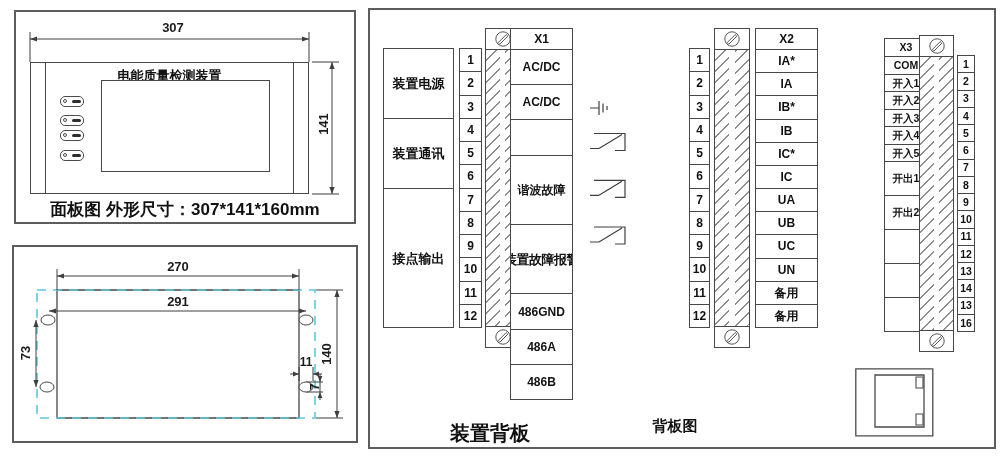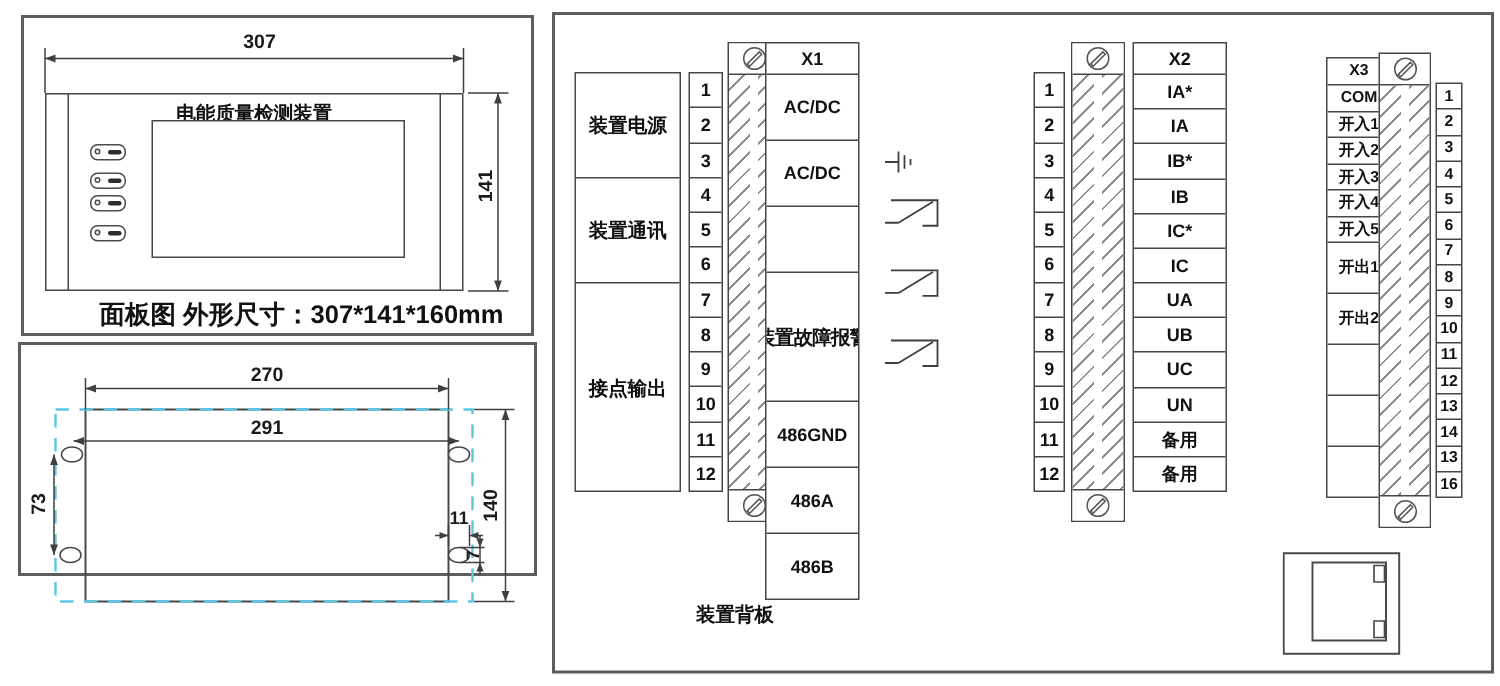--- a/index.html
+++ b/index.html
@@ -77,24 +77,24 @@
       </div>
     <div class="led" style="left:44px;top:118px">
         <span class="dot"></span>
         <span class="blob"></span>
       </div>
     <div class="led" style="left:44px;top:138px">
         <span class="dot"></span>
         <span class="blob"></span>
       </div>
 
-    <div class="caption" style="left:16px;top:186px;width:338px;font-size:17px">面板图 外形尺寸：307*141*160mm</div>
+    <div class="caption" style="left:0;top:186px;width:338px;font-size:17px">面板图 外形尺寸：307*141*160mm</div>
   </div>
 
-  <div class="box" style="left:12px;top:228px;width:346px;height:156px">
+  <div class="box" style="left:12px;top:245px;width:346px;height:198px">
     <svg class="abs" style="left:0;top:0" width="344" height="210">
       <g stroke="#474747" stroke-width="1.3" fill="none">
         <rect x="43" y="43" width="242" height="128"></rect>
       </g>
       <rect x="23" y="43" width="278" height="128" fill="none" stroke="#5fc6e2" stroke-width="1.6" stroke-dasharray="9 7"></rect>
       <g stroke="#3f3f3f" stroke-width="1" fill="none">
         <line x1="43" y1="29" x2="285" y2="29"></line>
         <line x1="43" y1="22" x2="43" y2="43"></line>
         <line x1="285" y1="22" x2="285" y2="43"></line>
         <line x1="35" y1="64" x2="292" y2="64"></line>
@@ -174,20 +174,21 @@
               <circle cx="11" cy="9" r="7.2" fill="#fff" stroke="#555"></circle>
               <path d="M6.2 12.6 L14.2 4.6 L15.8 6.2 L7.8 14.2 Z" fill="#fff" stroke="#555"></path>
             </svg>
         </div>
       </div>
       <div class="col" style="left:127px;top:0;width:63px;height:372px">
         <div class="c" style="flex:0 0 20px">X1</div>
         <div class="c" style="flex:1">AC/DC</div>
         <div class="c" style="flex:1">AC/DC</div>
         <div class="c" style="flex:1"></div>
+        <div class="c" style="flex:2">谐波故障</div>
         <div class="c sm" style="flex:2">装置故障报警</div>
         <div class="c" style="flex:1">486GND</div>
         <div class="c" style="flex:1">486A</div>
         <div class="c" style="flex:1">486B</div>
       </div>
       <svg class="abs" style="left:207px;top:0" width="58" height="320" viewBox="0 0 58 320">
         <g stroke="#3f3f3f" stroke-width="1.2" fill="none">
           <g>
             <path d="M0 80 H9 M9 73 V87 M13 75.5 V84.5 M17 78 V82"></path>
           </g>
@@ -301,16 +302,17 @@
       </div>
     </div>
 
     <svg class="abs" style="left:485px;top:358px" width="80" height="70" viewBox="0 0 80 70">
       <rect x="0.8" y="0.8" width="77" height="67" fill="#fff" stroke="#4a4a4a" stroke-width="1.3"></rect>
       <rect x="20" y="7" width="49" height="52" fill="#fff" stroke="#4a4a4a" stroke-width="1.3"></rect>
       <rect x="61" y="9" width="7" height="11" fill="#fff" stroke="#4a4a4a" stroke-width="1.1"></rect>
       <rect x="61" y="46" width="7" height="11" fill="#fff" stroke="#4a4a4a" stroke-width="1.1"></rect>
     </svg>
 
-    <div class="caption" style="left:55px;top:391px;width:130px;font-size:13px">装置背板</div>
+    <div class="caption" style="left:55px;top:410px;width:130px;font-size:20px">装置背板</div>
+    <div class="caption" style="left:245px;top:407px;width:120px;font-size:15px">背板图</div>
   </div>
 
 </div>
 
 </body></html>

